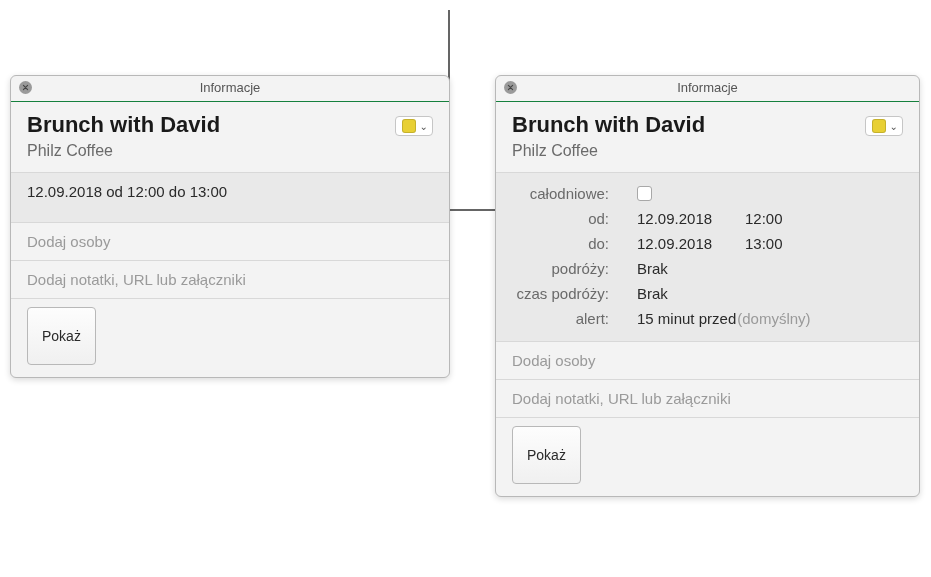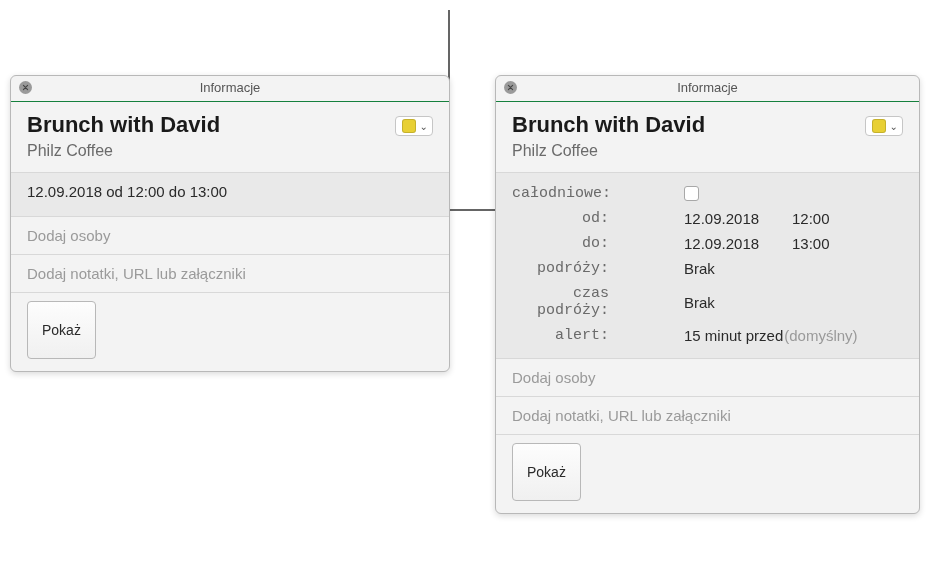--- a/index.html
+++ b/index.html
@@ -100,21 +100,21 @@
       border-bottom: 1px solid #d8d8d8;
     }
     .section:last-of-type { border-bottom: none; }
     .time-summary {
       padding: 10px 16px;
       font-size: 15px;
       color: #2a2a2a;
       background: #e9e9e9;
     }
     .time-summary-line1 {
-      margin-bottom: 6px;
+      margin-bottom: 12px;
     }
     .alert-line {
       color: #2a2a2a;
     }
     .alert-default {
       color: #9a9a9a;
     }
     .placeholder-row {
       padding: 10px 16px;
       font-size: 15px;
@@ -142,28 +142,26 @@
       align-items: center;
       font-size: 15px;
       color: #2a2a2a;
       padding: 4px 0;
     }
     .detail-label {
       width: 125px;
       text-align: right;
       color: #6a6a6a;
       padding-right: 28px;
-      font-family: Liberation Mono, monospace;
     }
     .detail-value {
       flex: 1;
       display: flex;
       align-items: center;
       gap: 18px;
-      margin-left: 47px;
     }
     .checkbox {
       width: 15px;
       height: 15px;
       border: 1px solid #a8a8a8;
       border-radius: 3px;
       background: #fff;
       cursor: pointer;
     }
     .detail-date {

